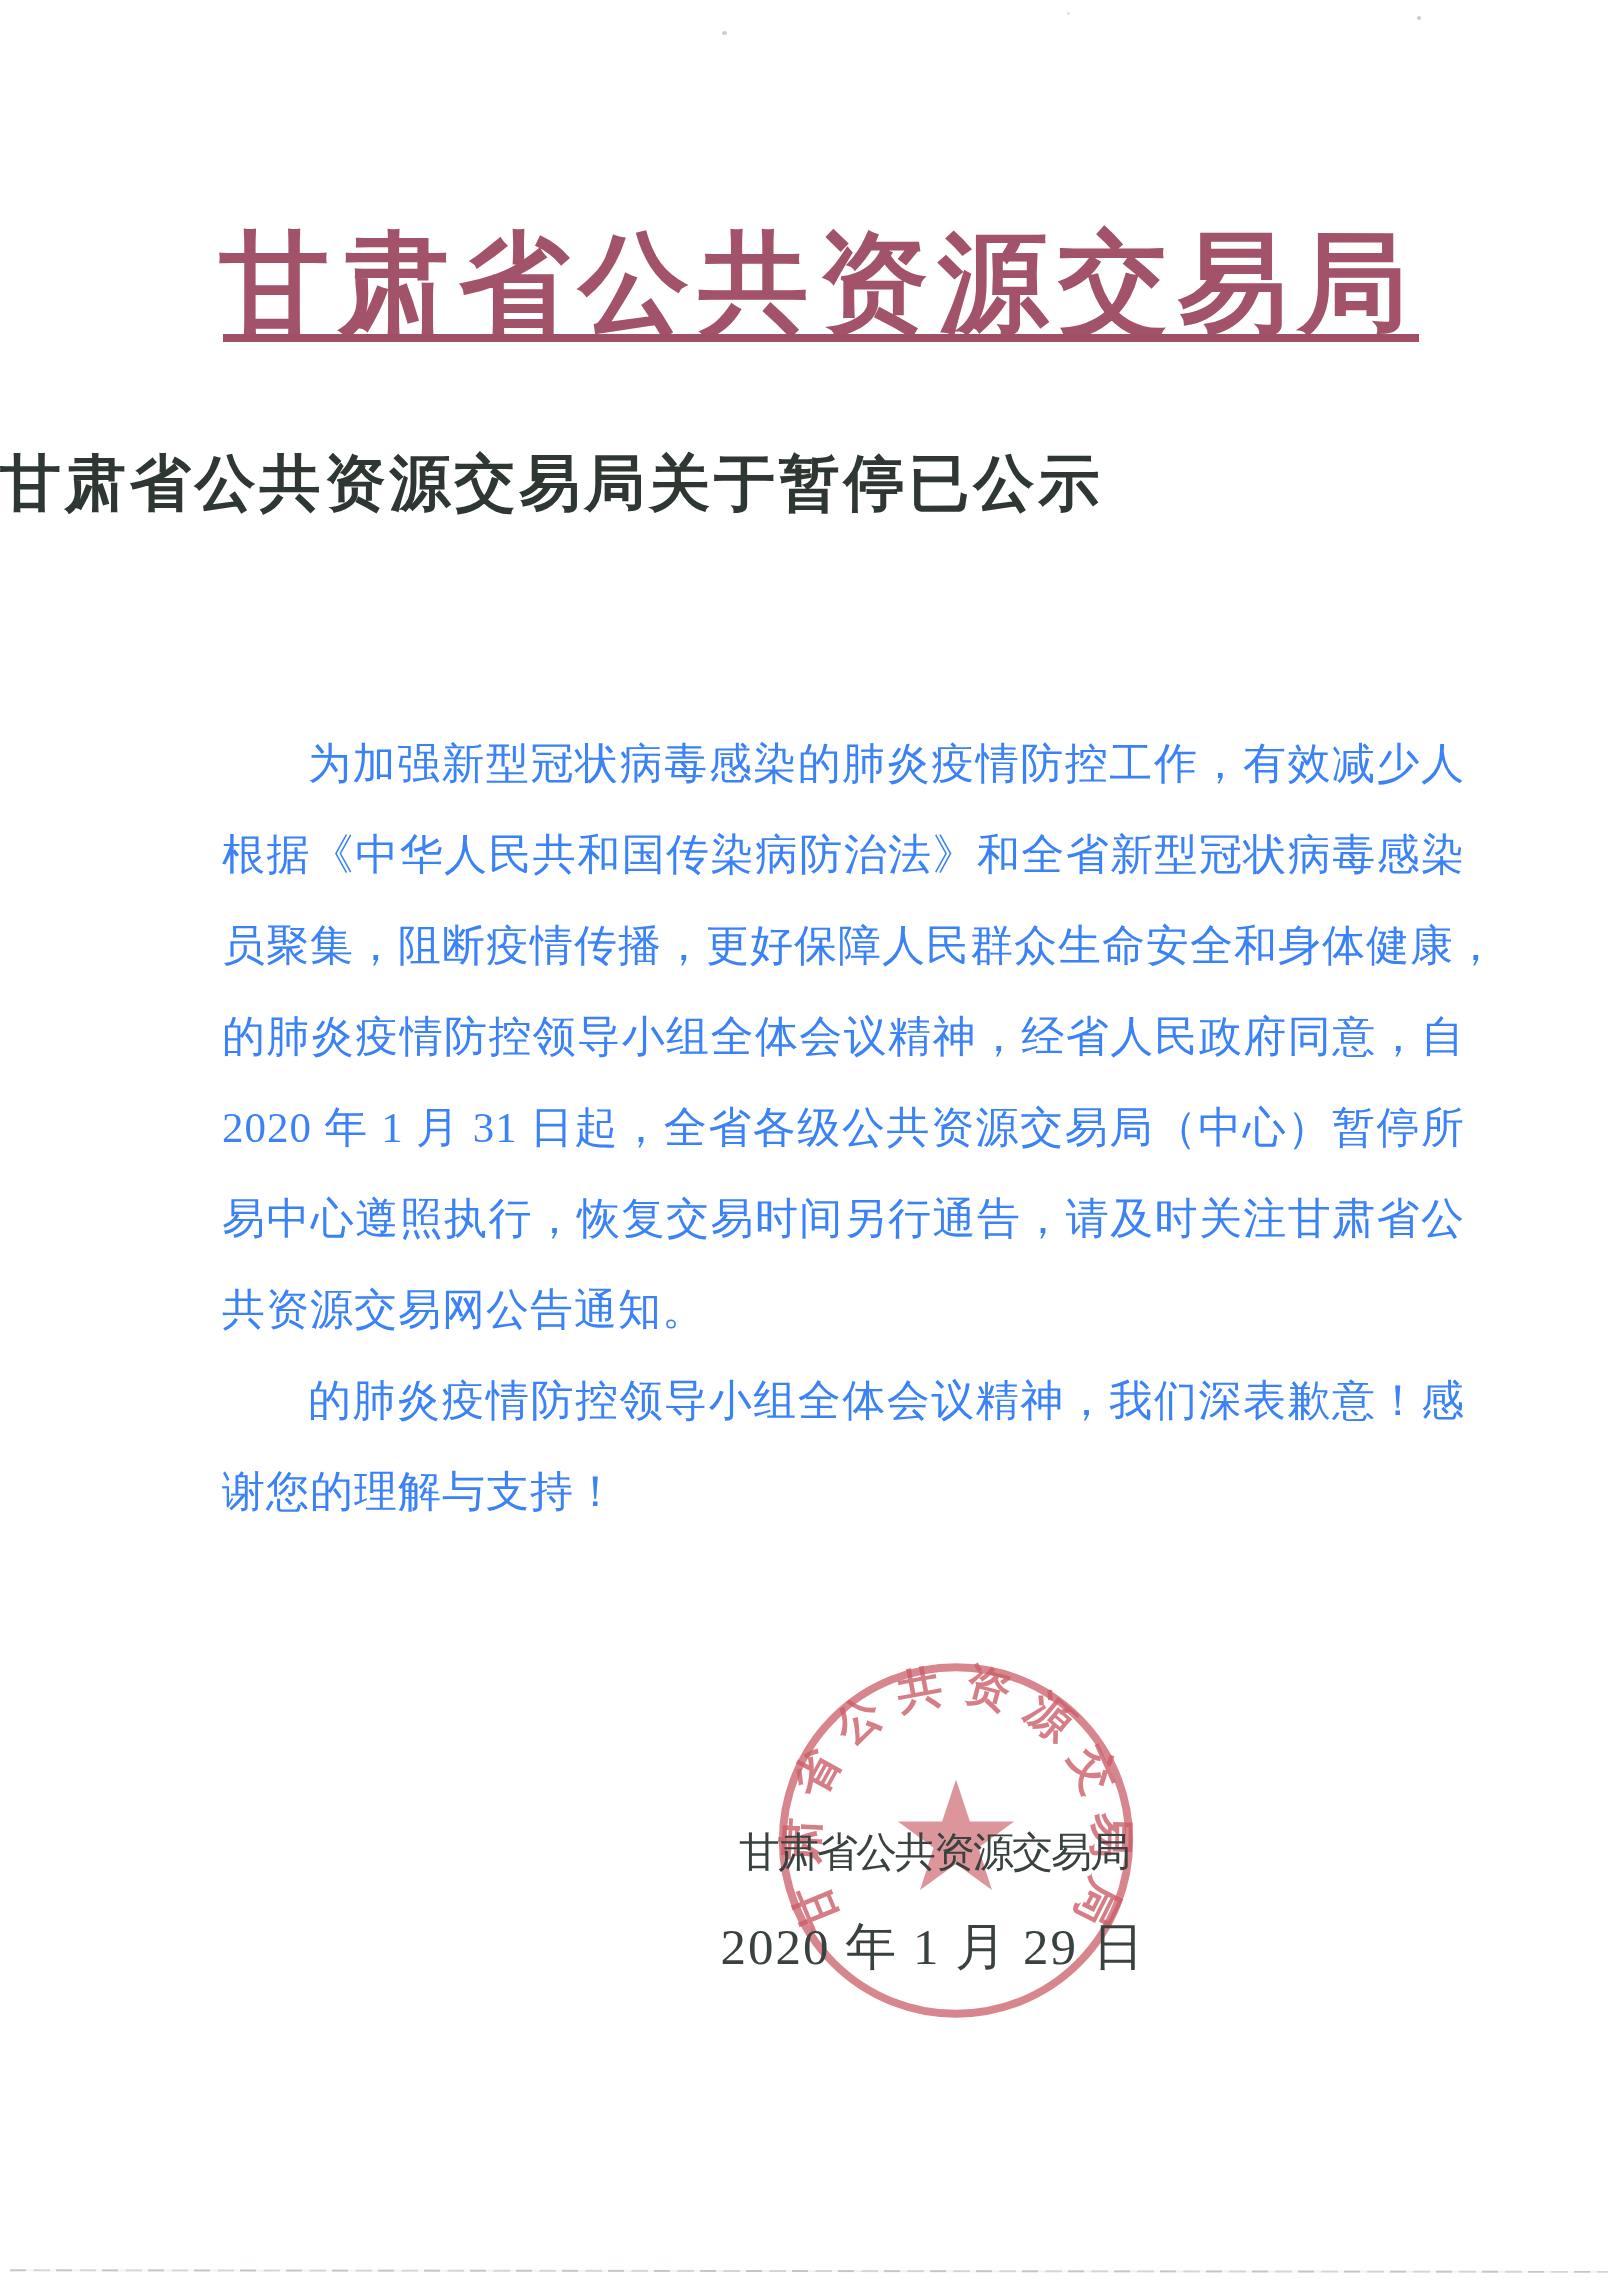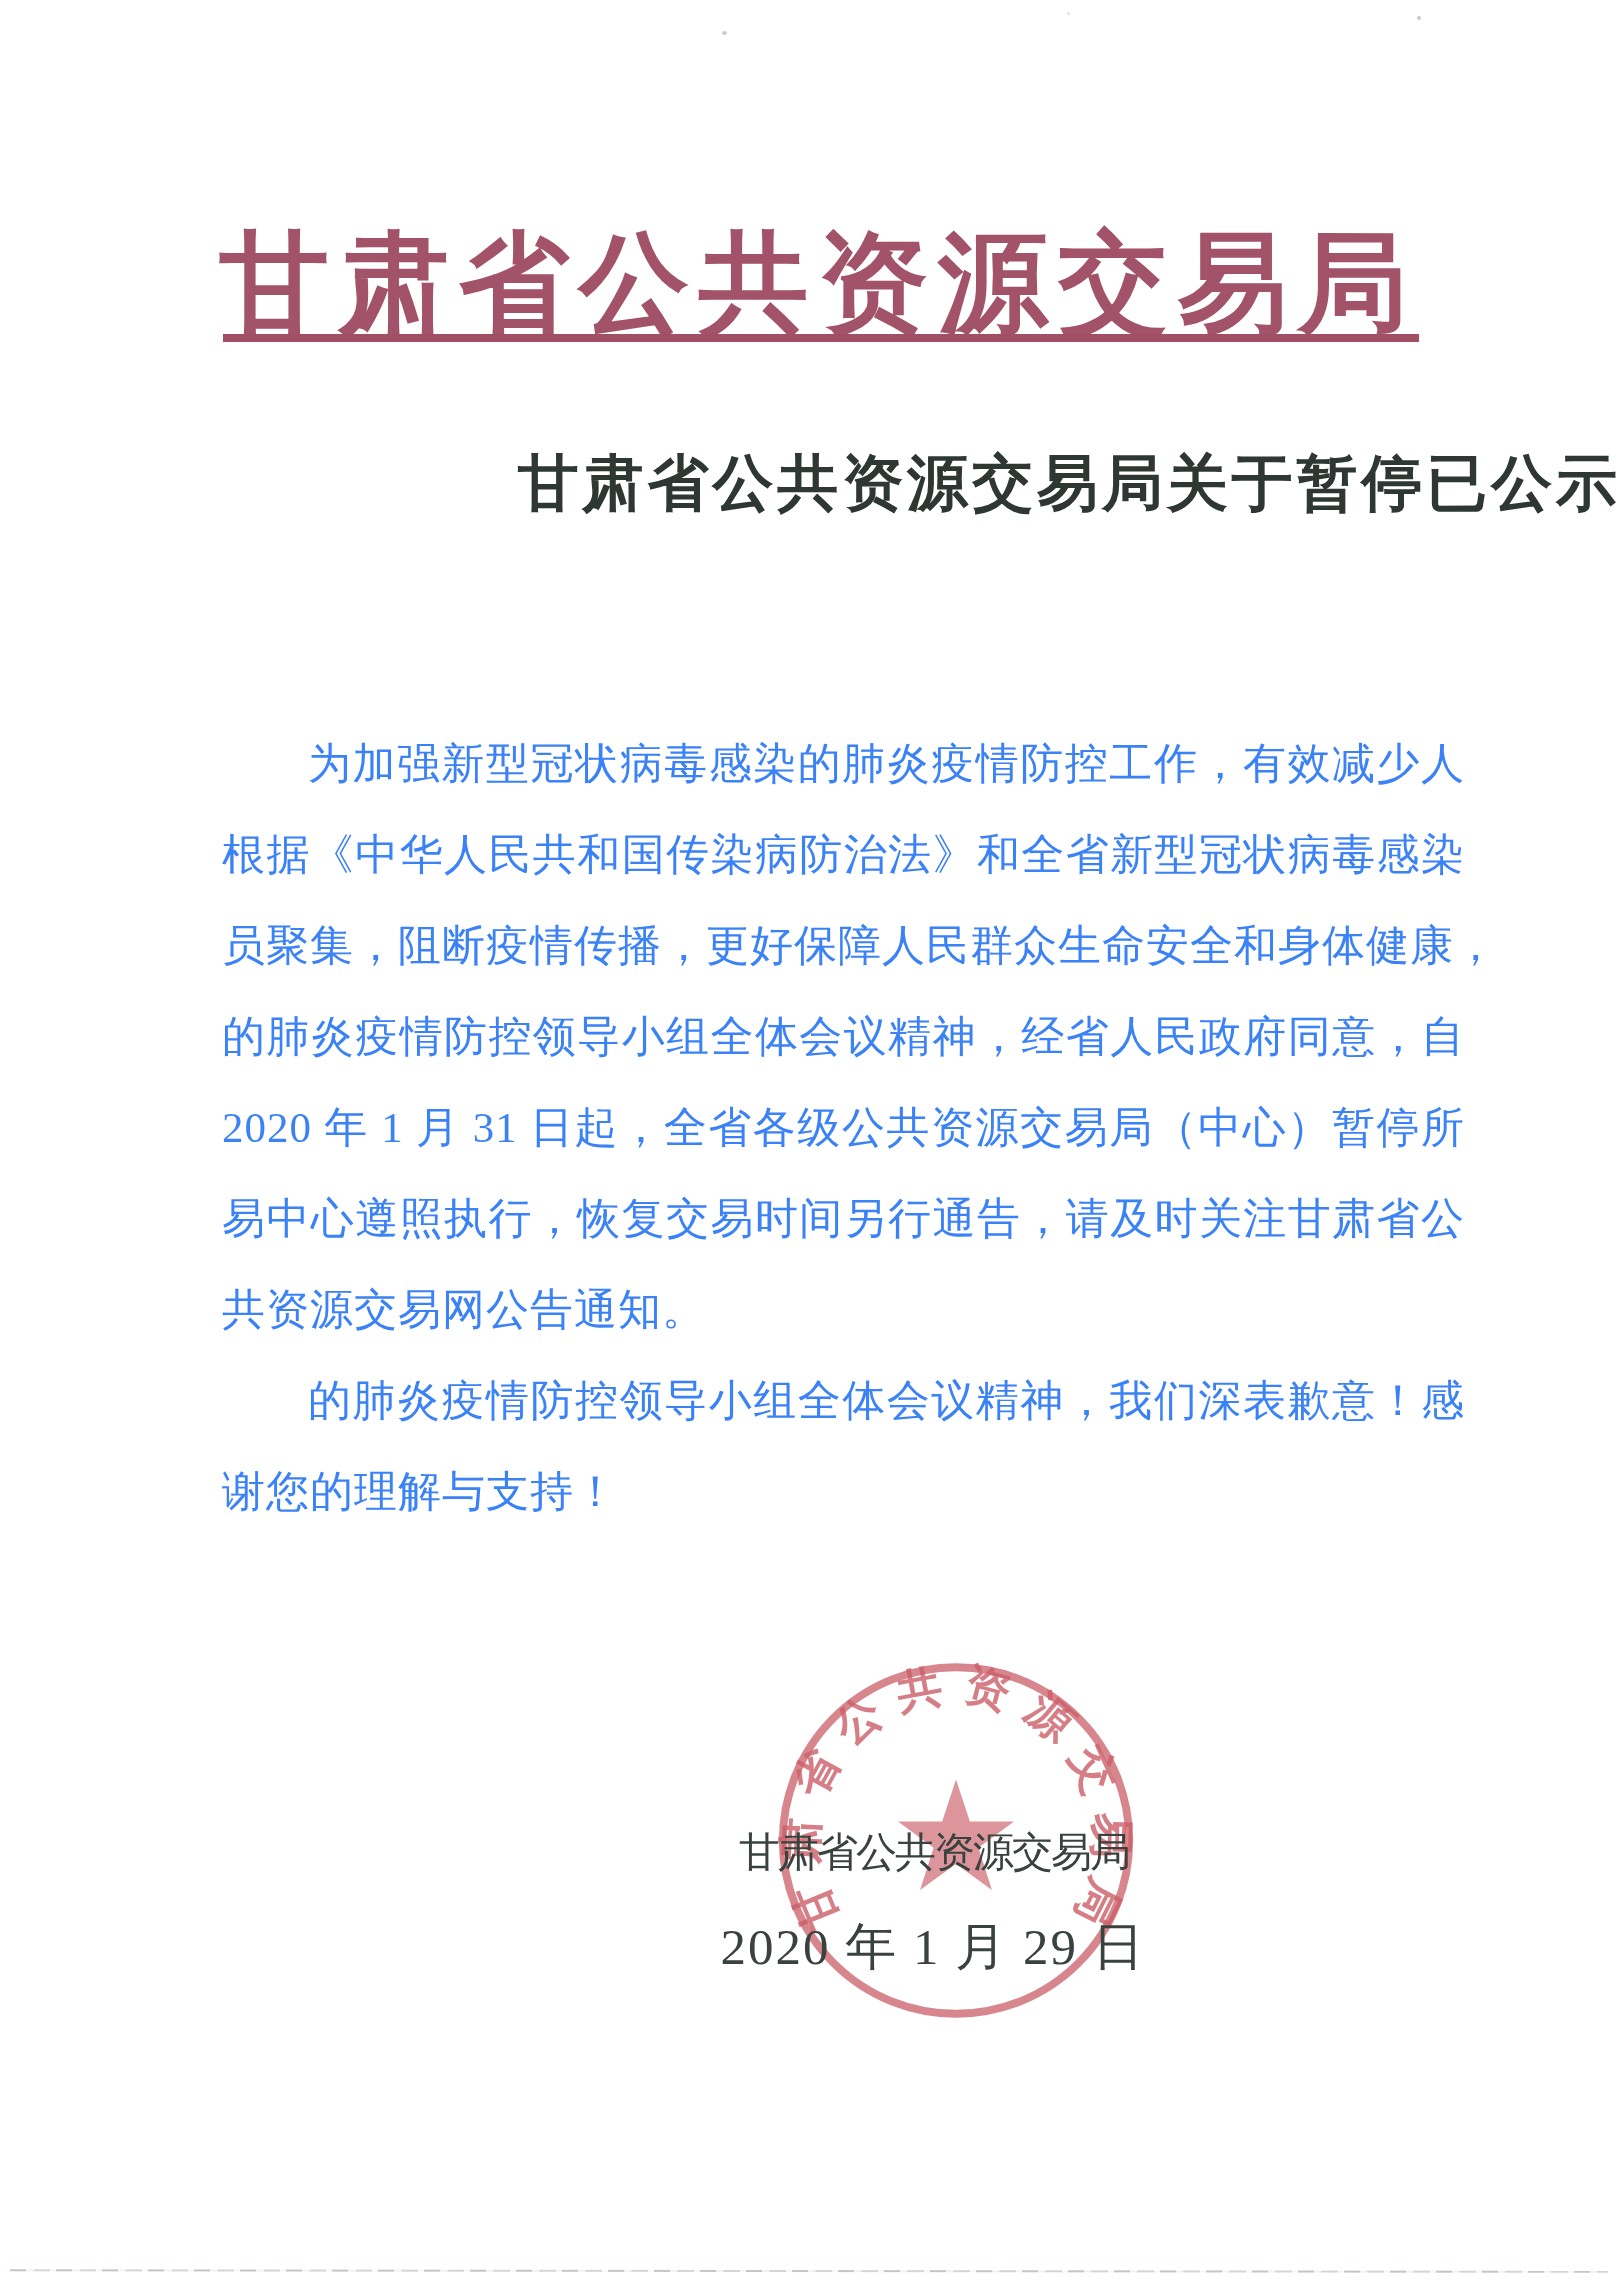--- a/index.html
+++ b/index.html
@@ -21,21 +21,21 @@
     transform:translateX(7.8px);
   }
   .org-underline{
     position:absolute;top:334px;left:223px;
     width:1196px;height:7.8px;
     background:#a04f64;
   }
   
   .doc-title{
     position:absolute;left:0;width:100%;
-    text-align:right;
+    text-align:left;
     font-size:61px;font-weight:bold;
     letter-spacing:3.9px;
     color:#2f3733;
     white-space:nowrap;
   }
   .doc-title.l1{top:443px;}
   .doc-title.l2{top:541px;}
   
   .body-block{
     position:absolute;top:718px;left:222px;width:1243px;

